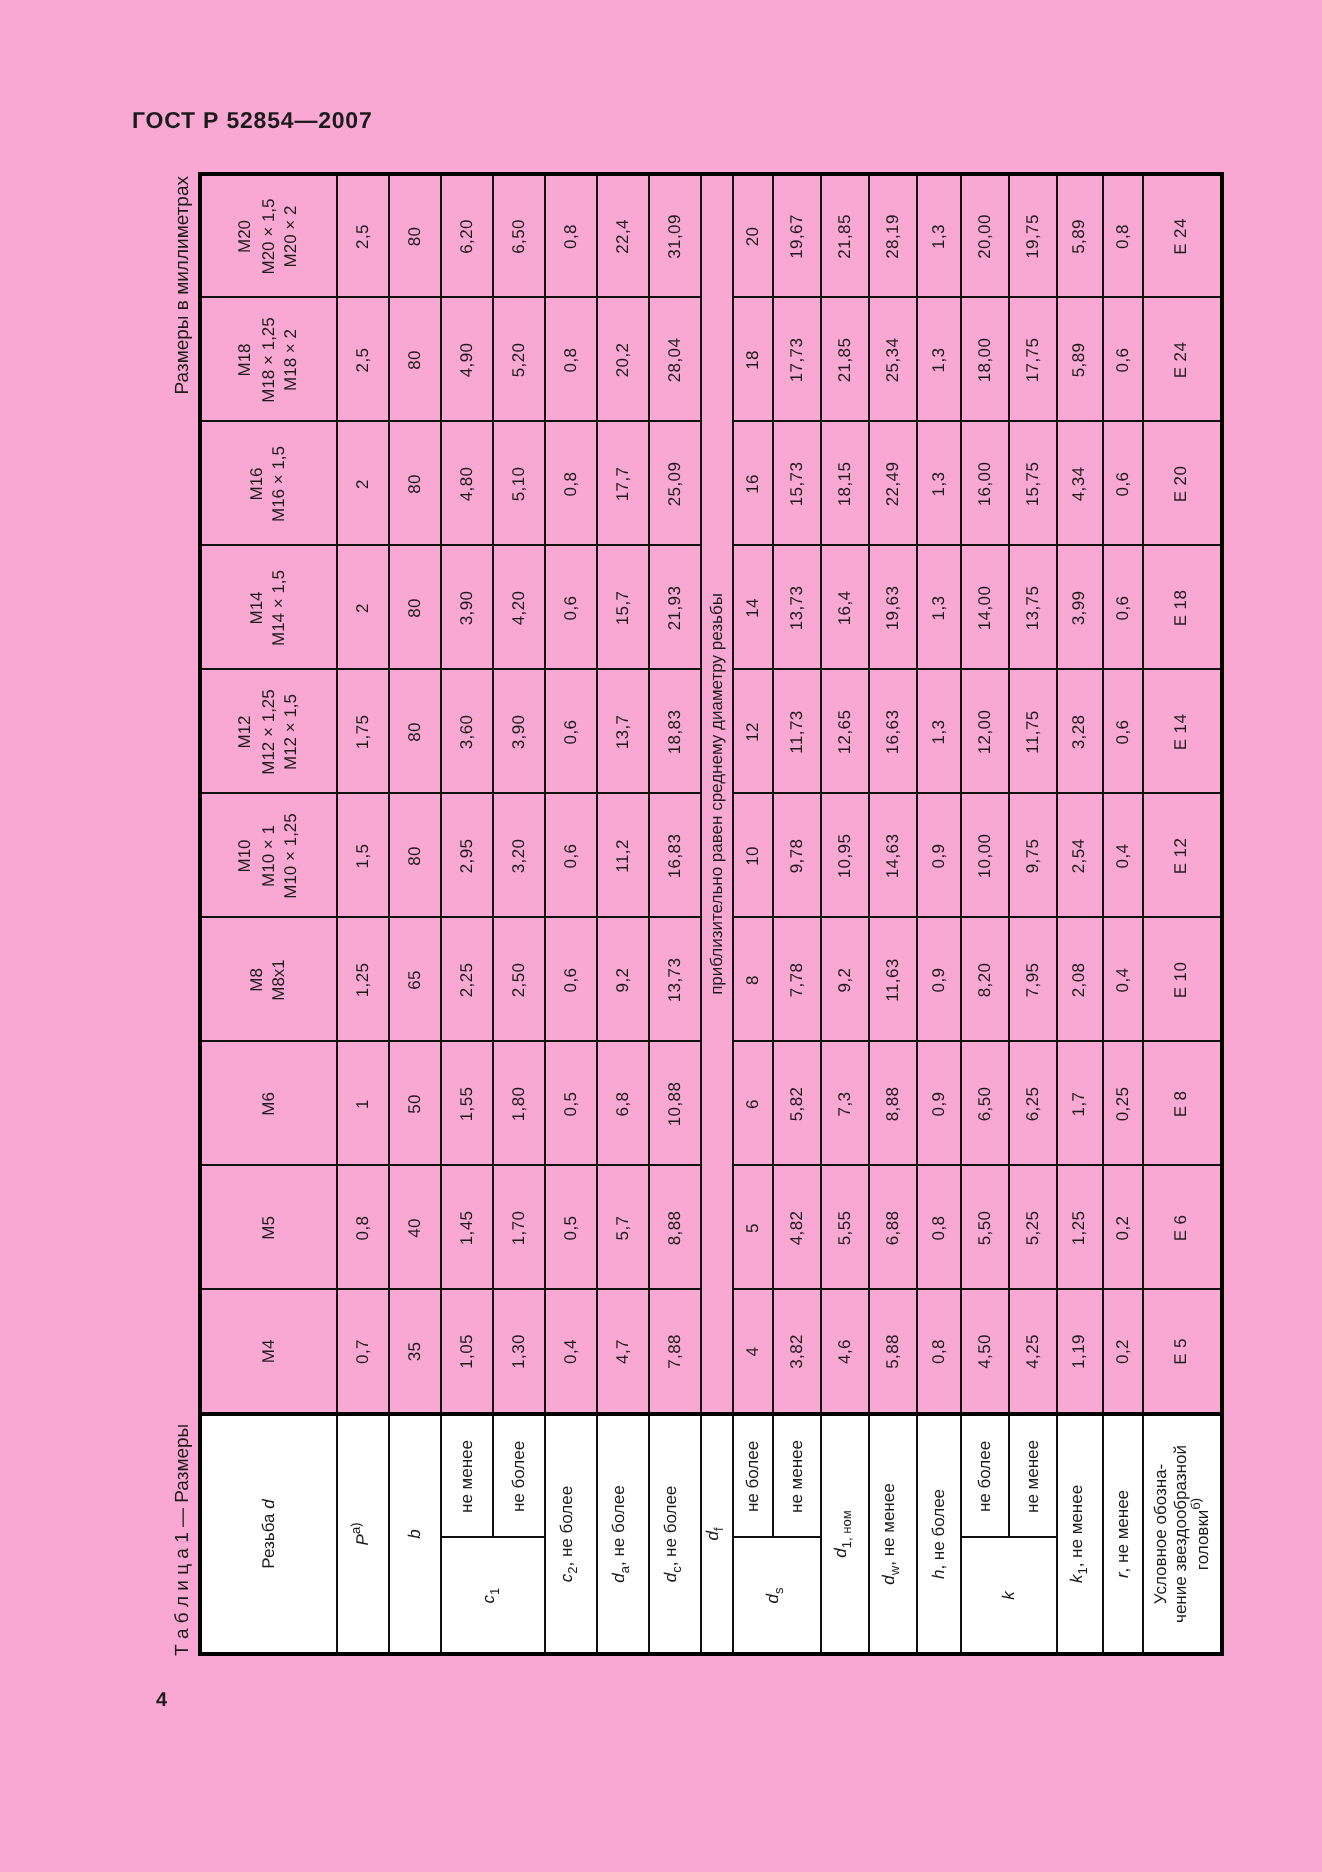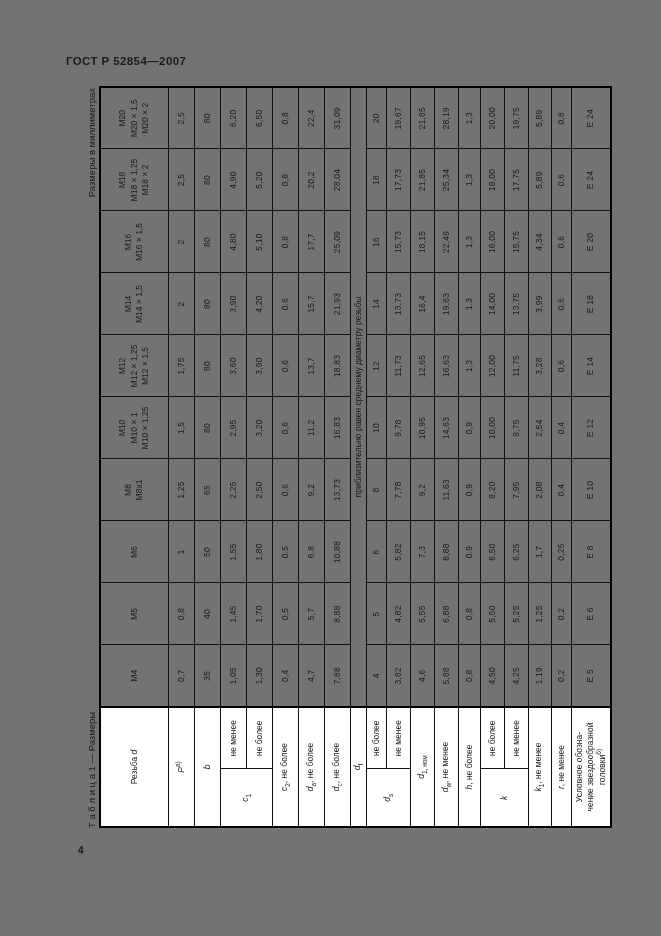--- a/index.html
+++ b/index.html
@@ -1,16 +1,16 @@
 <!DOCTYPE html>
 <html><head>
 <meta charset="utf-8">
 <style>
   html,body{margin:0;padding:0;background:#e8e8e8;}
-  .page{position:relative;width:661px;height:936px;background:#737373;overflow:hidden;
+  .page{position:relative;width:661px;height:936px;background:#f9a8d4;overflow:hidden;
         font-family:"Liberation Sans", sans-serif;color:#1b1b1b;}
   .doc-header{position:absolute;left:66px;top:55px;font-size:11.5px;font-weight:bold;letter-spacing:.4px;}
   .page-number{position:absolute;left:78px;top:845px;font-size:10px;font-weight:bold;}
   .rot-wrap{position:absolute;left:81px;top:828px;width:740px;height:531px;
             transform:rotate(-90deg);transform-origin:0 0;}
   .caption-bar{height:16px;display:flex;justify-content:space-between;align-items:flex-end;
                padding-bottom:2px;font-size:9.5px;}
   table.dims{border-collapse:collapse;table-layout:fixed;width:740px;}
   table.dims td{border:1px solid #111;text-align:center;vertical-align:middle;
                 padding:0;font-size:8.5px;line-height:1.25;overflow:hidden;}

